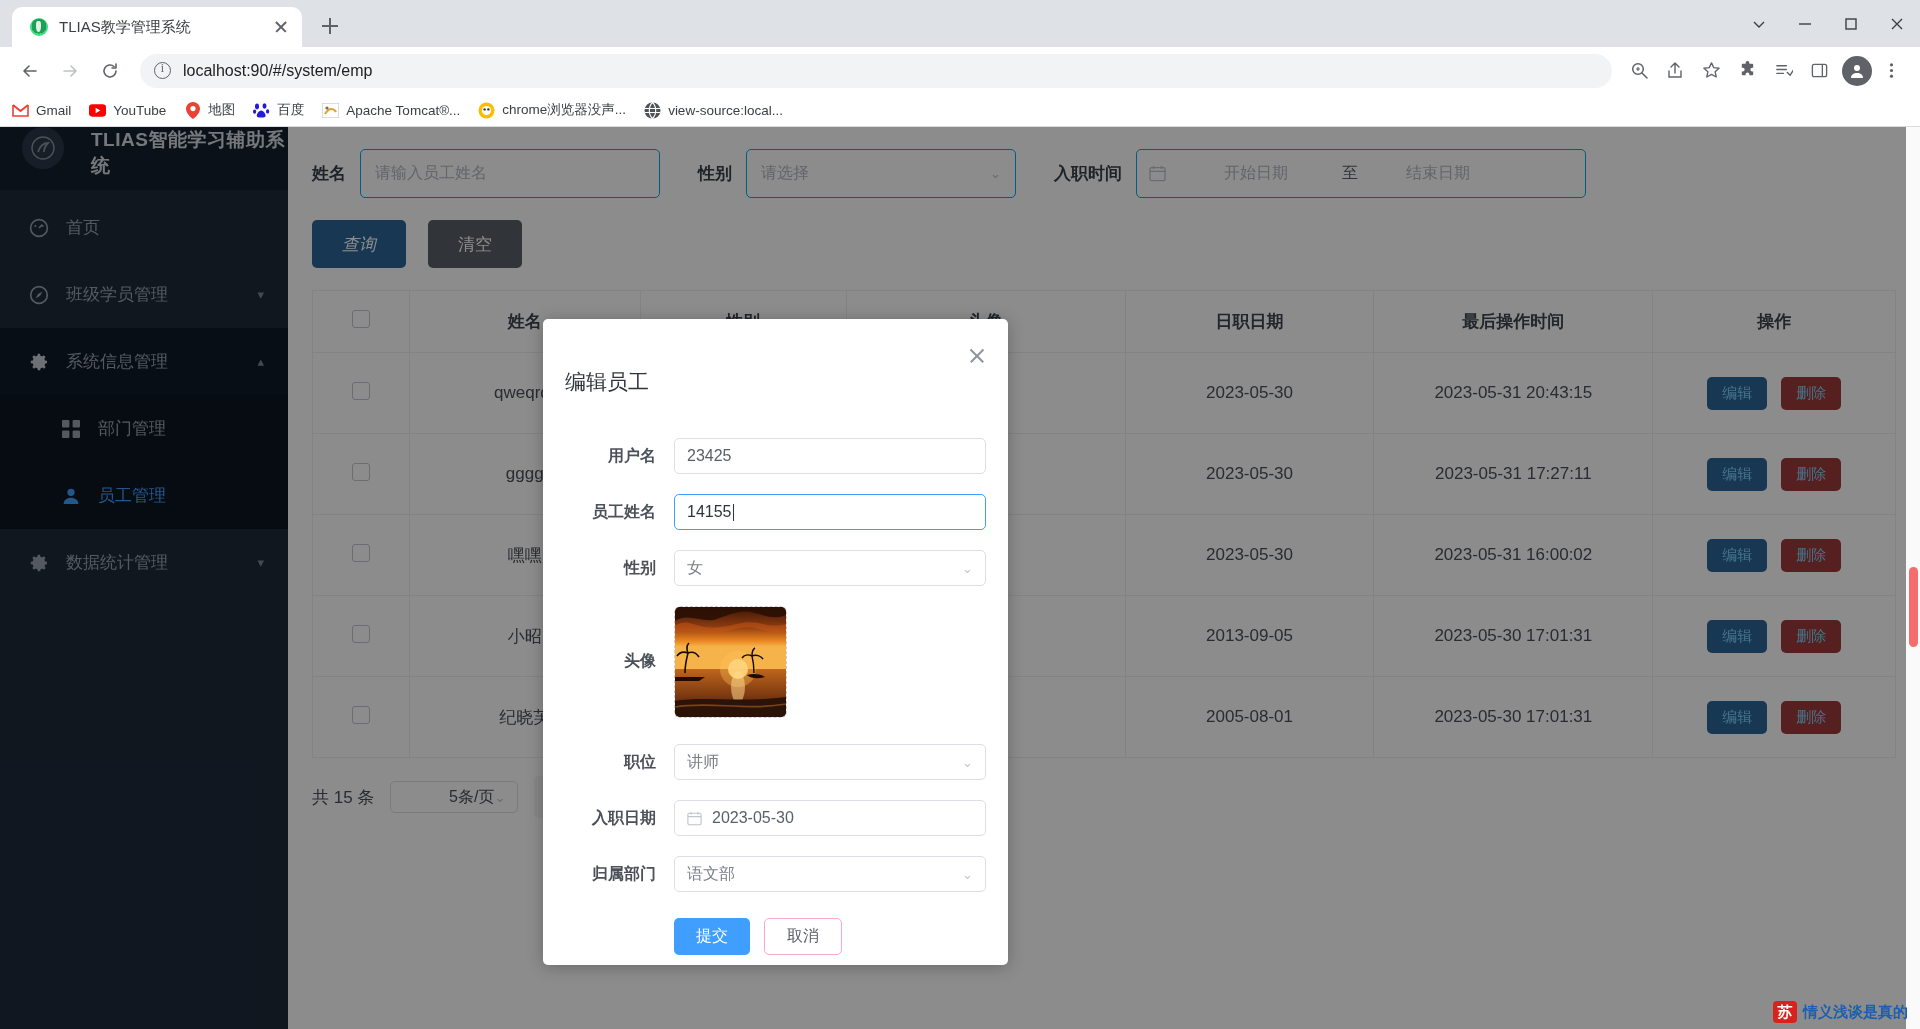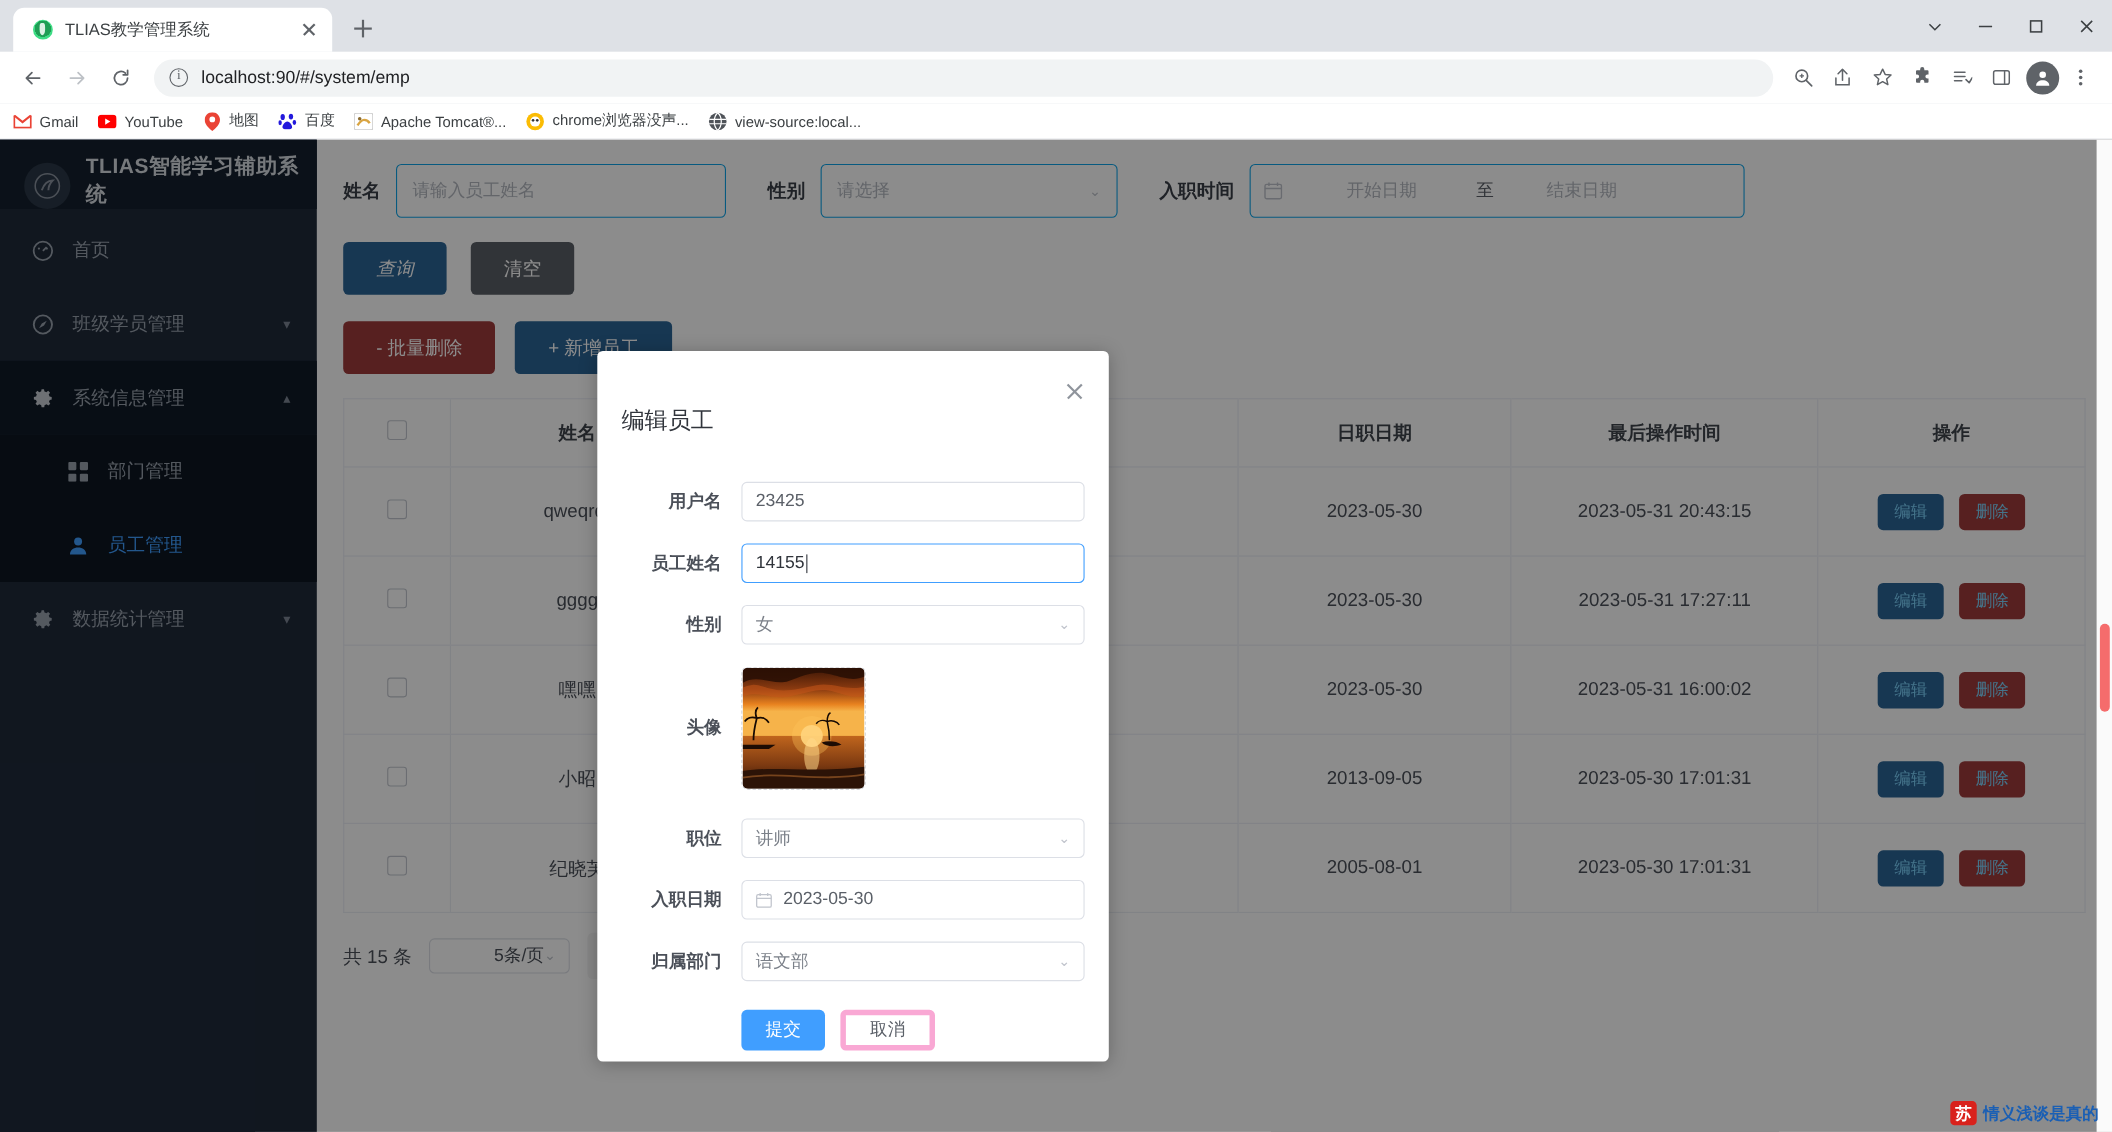--- a/index.html
+++ b/index.html
@@ -44,21 +44,21 @@
 
   .bookmarks { height:33px; background:#fff; display:flex; align-items:center; padding:0 12px;
                border-bottom:1px solid #dadce0; }
   .bm { display:flex; align-items:center; margin-right:18px; font-size:13.5px; color:#3c4043; white-space:nowrap;}
   .bm .bmi { width:17px; height:17px; margin-right:7px; display:flex; align-items:center; justify-content:center;
              font-size:12px; flex:0 0 auto;}
 
   
   .app { position:relative; width:1920px; height:calc(1029px - 127px); display:flex; background:#fff;}
   .sidebar { width:288px; background:#1f2a3a; flex:0 0 auto; position:relative; z-index:1;}
-  .brand { height:63px; background:#15202e; display:flex; align-items:flex-end; padding-left:22px; }
+  .brand { height:63px; background:#15202e; display:flex; align-items:flex-start; padding-left:22px;gap:13px; }
   .brand .logo { width:42px;height:42px;border-radius:50%;background:#2b3747;
                  display:flex;align-items:center;justify-content:center;flex:0 0 auto;}
   .brand .logo svg{ opacity:.75; }
   .brand .btxt { margin-left:14px; font-size:19px; font-weight:bold; color:#d8dce2; letter-spacing:.5px;}
   .menu { padding-top:4px; }
   .mi { height:67px; display:flex; align-items:center; padding-left:28px; color:#9aa3ae; font-size:17px; cursor:pointer;}
   .mi .mic { width:22px; margin-right:16px; display:flex; align-items:center; justify-content:center;}
   .mi .arrow { margin-left:auto; margin-right:24px; font-size:13px; color:#7d8694; }
   .mi.open { background:#101a27; }
   .sub { background:#0d1621; }
@@ -124,21 +124,21 @@
   .finput.sel { justify-content:space-between; color:#7b8089; }
   .caret { display:inline-block; width:1px; height:17px; background:#30343b; margin-left:1px;}
   .avatar { width:113px; height:112px; border-radius:6px; flex:0 0 auto; overflow:hidden;
             border:1px dashed #c9cdd4; }
   .frow.start { align-items:flex-start; }
   .frow.start .flab { margin-top:45px; }
   .modalbtns { display:flex; gap:14px; margin-top:26px; padding-left:131px; }
   .mbtn { height:37px; padding:0 22px; border-radius:5px; display:flex; align-items:center;
           justify-content:center; font-size:16px; cursor:pointer;}
   .mbtn.sub { background:#409eff; color:#fff; }
-  .mbtn.can { background:#fff; color:#5b6068; border:5px solid #f9a8d4; }
+  .mbtn.can { background:#fff; color:#5b6068; border:1px solid #f9a8d4; }
 
   .scrollbar { position:absolute; right:0; top:0; width:14px; height:100%; background:#fafafa; z-index:40;}
   .scrollthumb { position:absolute; right:2px; top:440px; width:9px; height:80px; background:#f56c6c; border-radius:5px;}
   .scrolltop { position:absolute; right:1px; top:2px; width:11px; height:9px; }
 
   .watermark { position:absolute; right:12px; bottom:6px; display:flex; align-items:center;
                gap:6px; z-index:50; font-size:15px; color:#555; }
   .wm-logo { width:24px;height:22px;background:#d9221c;border-radius:4px;color:#fff;font-size:15px;
              display:flex;align-items:center;justify-content:center;font-weight:bold;}
   .wm-blue { color:#1a5fb4; font-weight:bold; }
@@ -433,24 +433,20 @@
         <span style="margin-left:54px;color:#5b6068;">至</span>
         <span style="margin-left:48px;">结束日期</span>
       </div>
     </div>
 
     <div class="btnrow">
       <div class="btn primary">查询</div>
       <div class="btn gray">清空</div>
     </div>
 
-    <div class="opsrow">
-      <div class="btn danger">- 批量删除</div>
-      <div class="btn blue">+ 新增员工</div>
-    </div>
 
     <table>
       <colgroup>
         <col style="width:80px">
           <col style="width:190px">
           <col style="width:170px">
         <col style="width:230px">
           <col style="width:205px">
           <col style="width:230px">
           <col style="width:200px">

